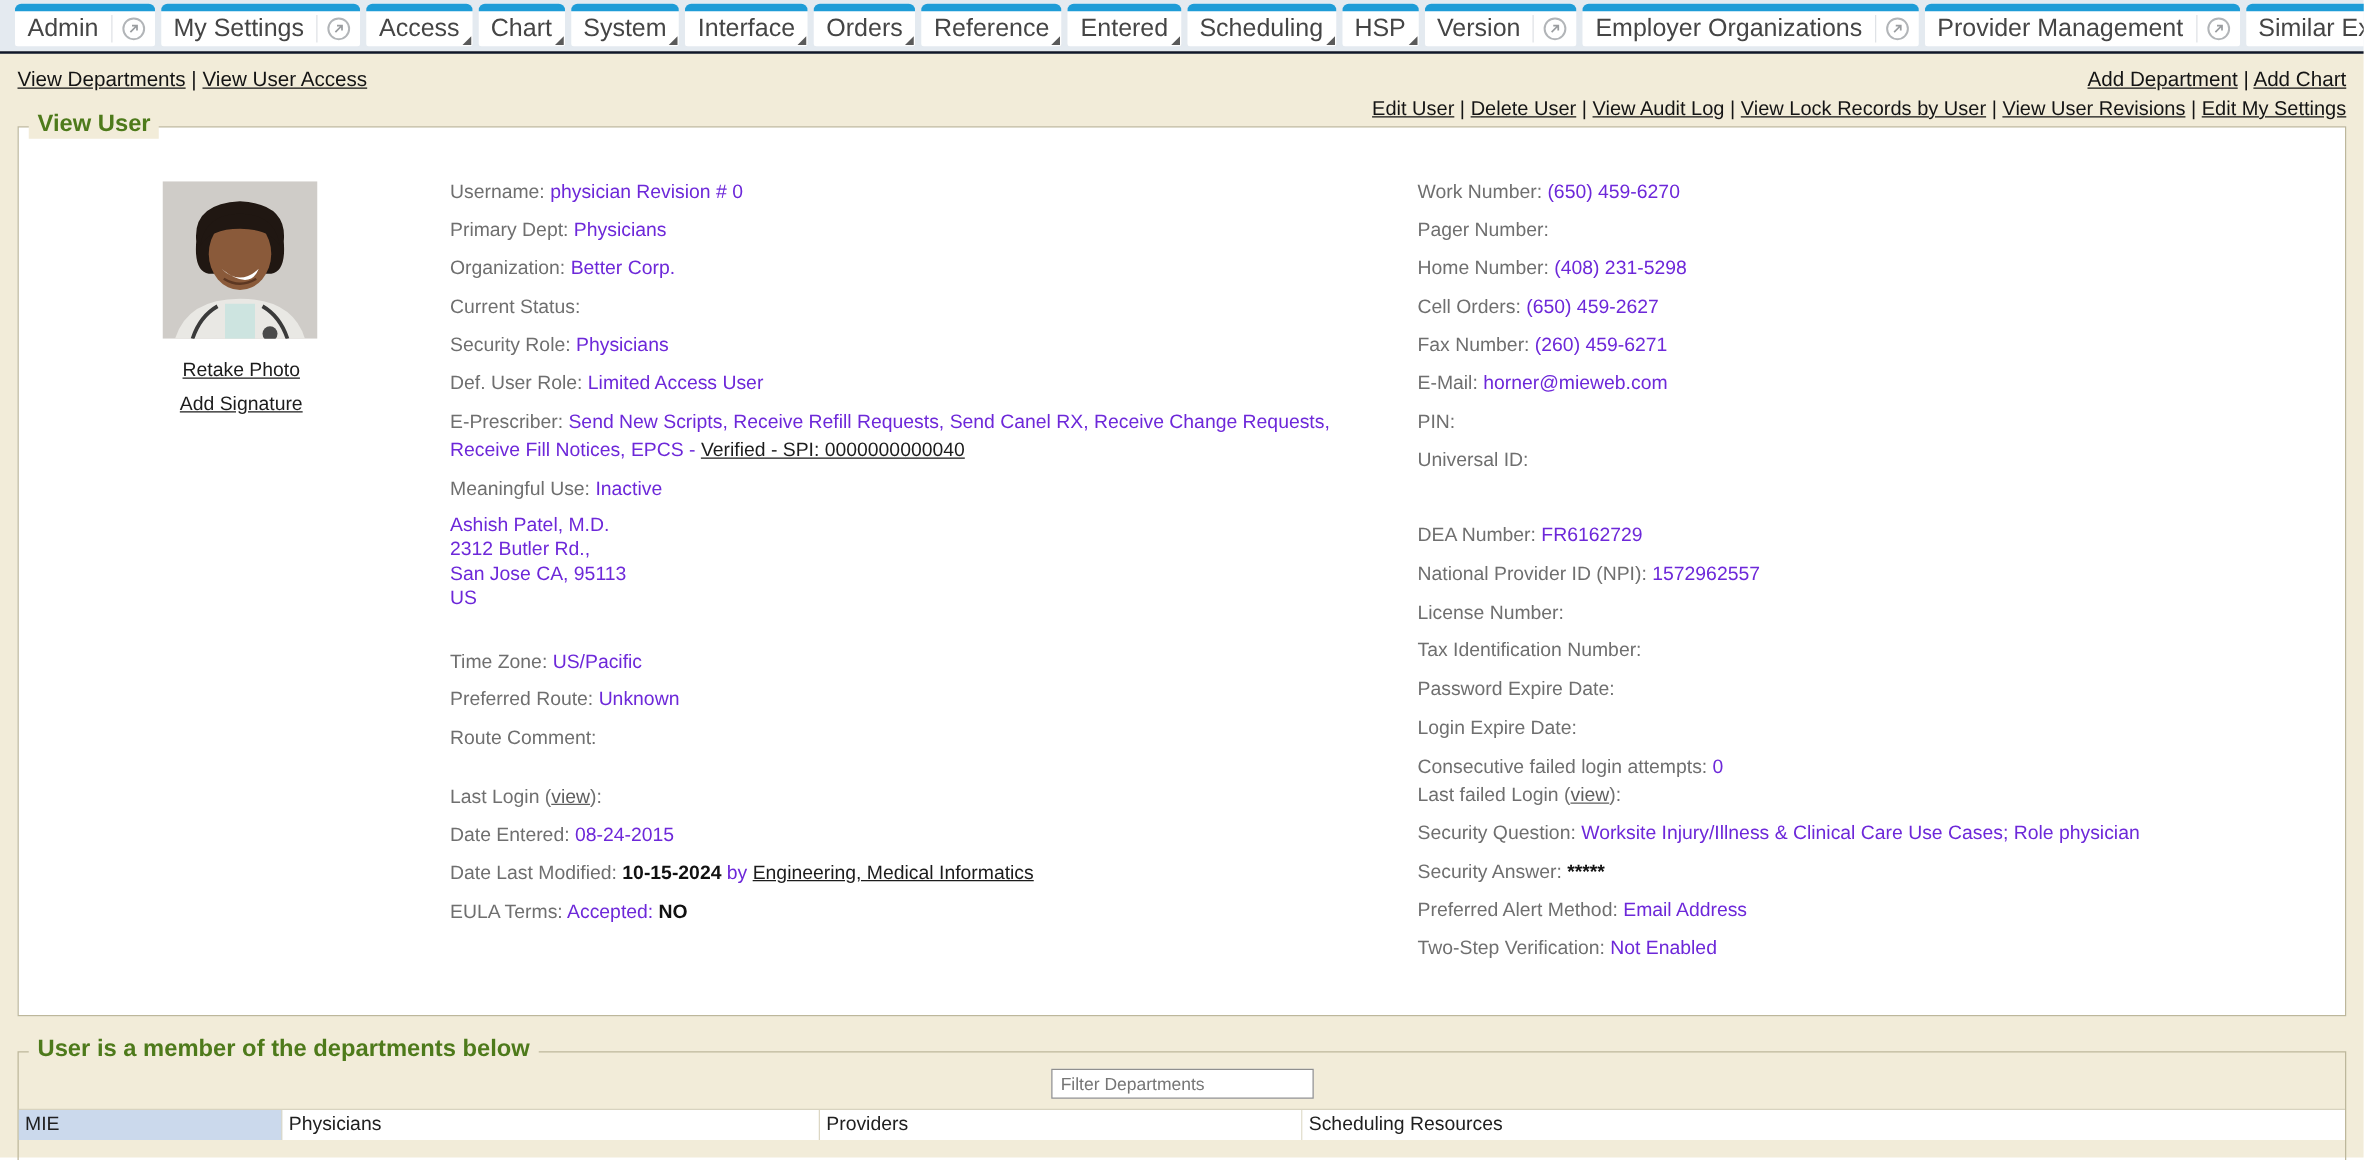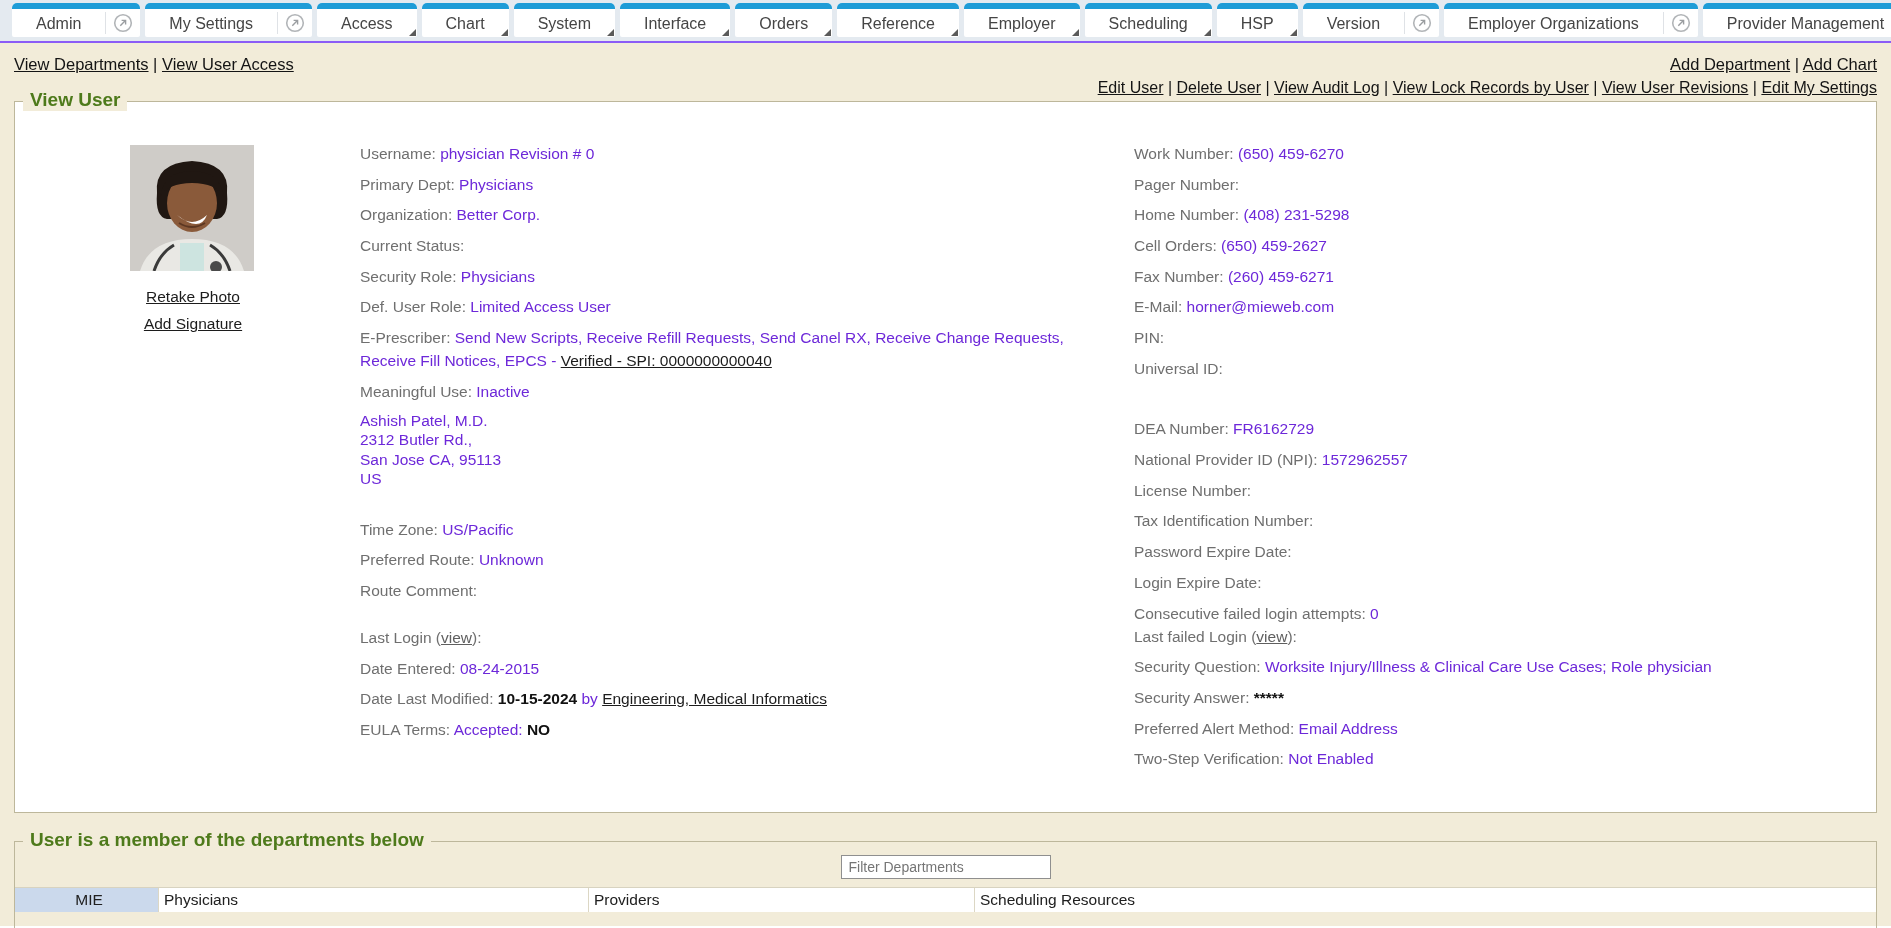--- a/index.html
+++ b/index.html
@@ -8,29 +8,29 @@
     font-family:"Liberation Sans", sans-serif; background:#fff; }
 
   
   .nav { height:41px; background:#e4eaf0; padding:3px 0 0 12px;
     display:flex; align-items:flex-start; gap:5px; }
   .tab { position:relative; display:inline-flex; align-items:center;
     height:34px; background:#ffffff; border-radius:5px 5px 2px 2px;
     padding-top:6px; cursor:pointer; }
   .tab::before { content:""; position:absolute; top:0; left:0; right:0; height:6px;
     background:var(--accent,#1e9cd7); border-radius:5px 5px 0 0; }
-  .tab-label { padding:0 24px; font-size:16px; line-height:27px; color:#454545; white-space:nowrap; }
+  .tab-label { padding:0 10px; font-size:20px; line-height:27px; color:#454545; white-space:nowrap; }
   .tab-iconbox { display:flex; align-items:center; height:22px;
     border-left:1px solid #dfe2e6; padding:0 7px; }
   .corner { position:absolute; right:1px; bottom:1px; width:0; height:0;
     border-bottom:7px solid #5a5a5a; border-left:7px solid transparent; }
 
   
   .page { position:relative; height:885px; background:#f2ecd9;
-    border-top:2px solid #8b5cf6; padding:12px 14px 0 14px; }
+    border-top:2px solid #0f172a; padding:12px 14px 0 14px; }
 
   .linkrow1 { display:flex; justify-content:space-between; height:22px;
     font-size:16.5px; color:#141414; }
   .linkrow2 { margin-top:2px; height:22px; text-align:right; font-size:16px; color:#141414; }
   .linkrow1 a, .linkrow2 a { color:#141414; text-decoration:underline; cursor:pointer; }
   .sep { color:#141414; }
 
   
   .fs { position:relative; border:1px solid #bdb79b; }
   .fs-legend { position:absolute; top:-13px; left:8px; padding:0 7px;
@@ -59,21 +59,21 @@
 
   
   .filter-input { display:block; margin:13px auto 0 auto; width:210px; height:24px;
     border:1px solid #8f8f8f; background:#fff; padding:2px 7px; font-size:14px;
     font-family:"Liberation Sans", sans-serif; color:#1c1c1c; }
   .filter-input::placeholder { color:#757575; opacity:1; }
   .dept-row { display:flex; margin-top:8px; border-top:1px solid #d8d3c0; }
   .dept-cell { height:24px; line-height:24px; padding-left:5px; font-size:15.5px;
     color:#202020; background:#fff; border-right:1px solid #dcd7c4; }
   .dept-cell.hl { background:var(--hl,#cbd9ec); }
-  .dept-cell:nth-child(1){ width:144px;text-align:center; }
+  .dept-cell:nth-child(1){ width:211px; }
   .dept-cell:nth-child(2){ width:430px; }
   .dept-cell:nth-child(3){ width:386px; }
   .dept-cell:nth-child(4){ flex:1; border-right:none; }
 </style>
 </head>
 <body>
 
 <div class="nav" id="nav">
     <div class="tab">
       <span class="tab-label">Admin</span>
@@ -111,21 +111,21 @@
     </div>
     <div class="tab">
       <span class="tab-label">Orders</span>
       <span class="corner"></span>
     </div>
     <div class="tab">
       <span class="tab-label">Reference</span>
       <span class="corner"></span>
     </div>
     <div class="tab">
-      <span class="tab-label">Employer</span>
+      <span class="tab-label">Entered</span>
       <span class="corner"></span>
     </div>
     <div class="tab">
       <span class="tab-label">Scheduling</span>
       <span class="corner"></span>
     </div>
     <div class="tab">
       <span class="tab-label">HSP</span>
       <span class="corner"></span>
     </div>

